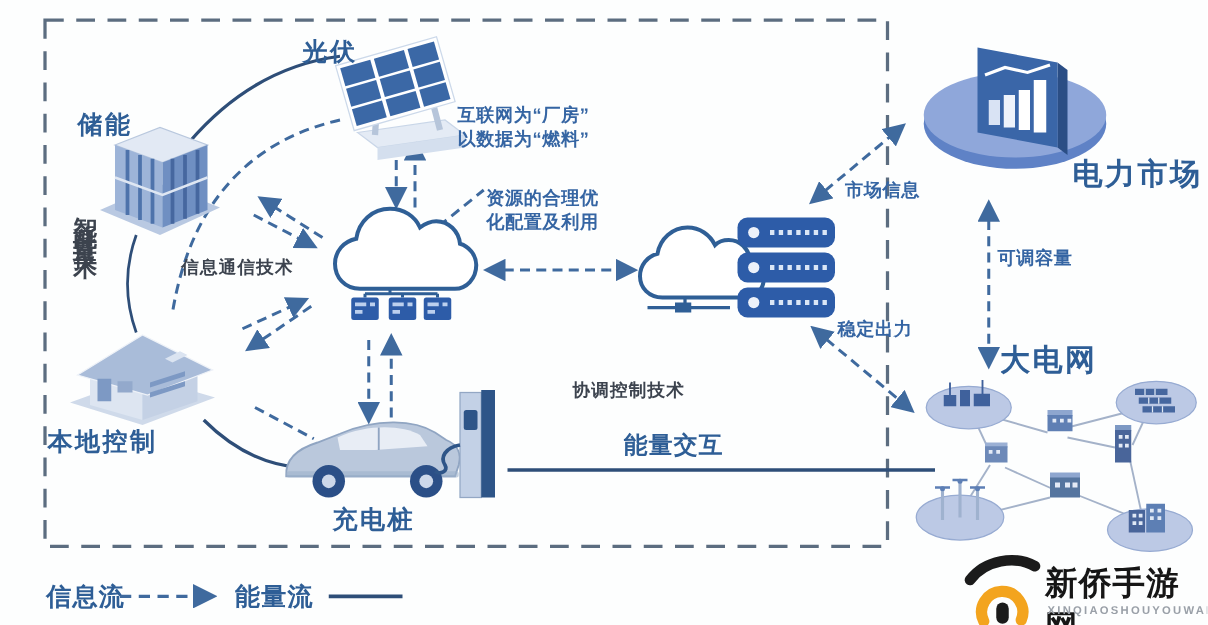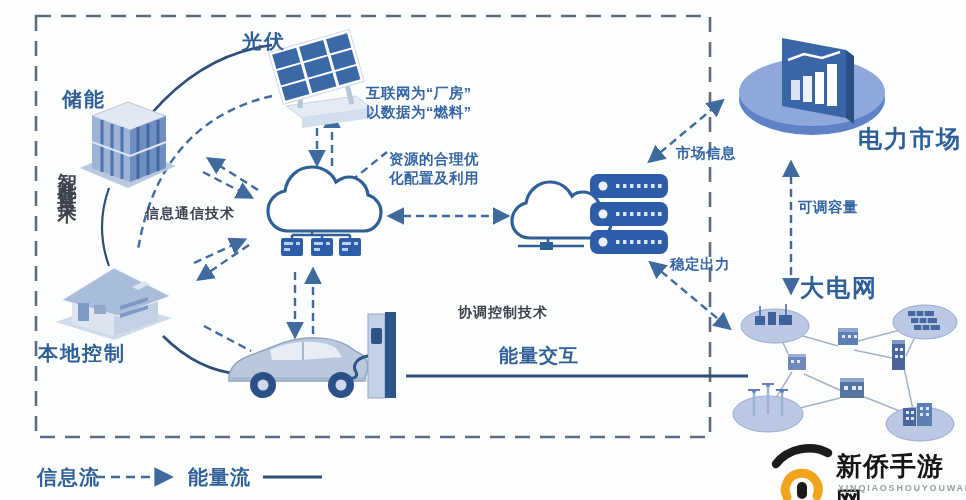--- a/index.html
+++ b/index.html
@@ -287,20 +287,21 @@
     <path d="M787,497 A16.5,16.5 0 1 1 817,496" stroke="#f3a41e" stroke-width="9" fill="none" stroke-linecap="round"></path>
     <rect x="797" y="482" width="10" height="17" rx="5" fill="#1b1b1b"></rect>
   </g>
 </svg>
 
 <div class="lbl big" style="left:242px;top:28px;">光伏</div>
 <div class="lbl big" style="left:62px;top:86px;">储能</div>
 <div class="lbl vert" style="left:54px;top:158px;">智能计量技术</div>
 <div class="lbl dark" style="left:145px;top:205px;">信息通信技术</div>
 <div class="lbl big" style="left:38px;top:340px;">本地控制</div>
+<div class="lbl big" style="left:266px;top:402px;">充电桩</div>
 <div class="lbl dark" style="left:418px;top:304px;margin-left:40px;">协调控制技术</div>
 
 <div class="lbl note" style="left:366px;top:84px;">
   <span style="display:block;">互联网为“厂房”</span>
   <span style="display:block;">以数据为“燃料”</span>
 </div>
 <div class="lbl note" style="left:389px;top:150px;">
   <span style="display:block;">资源的合理优</span>
   <span style="display:block;">化配置及利用</span>
 </div>

